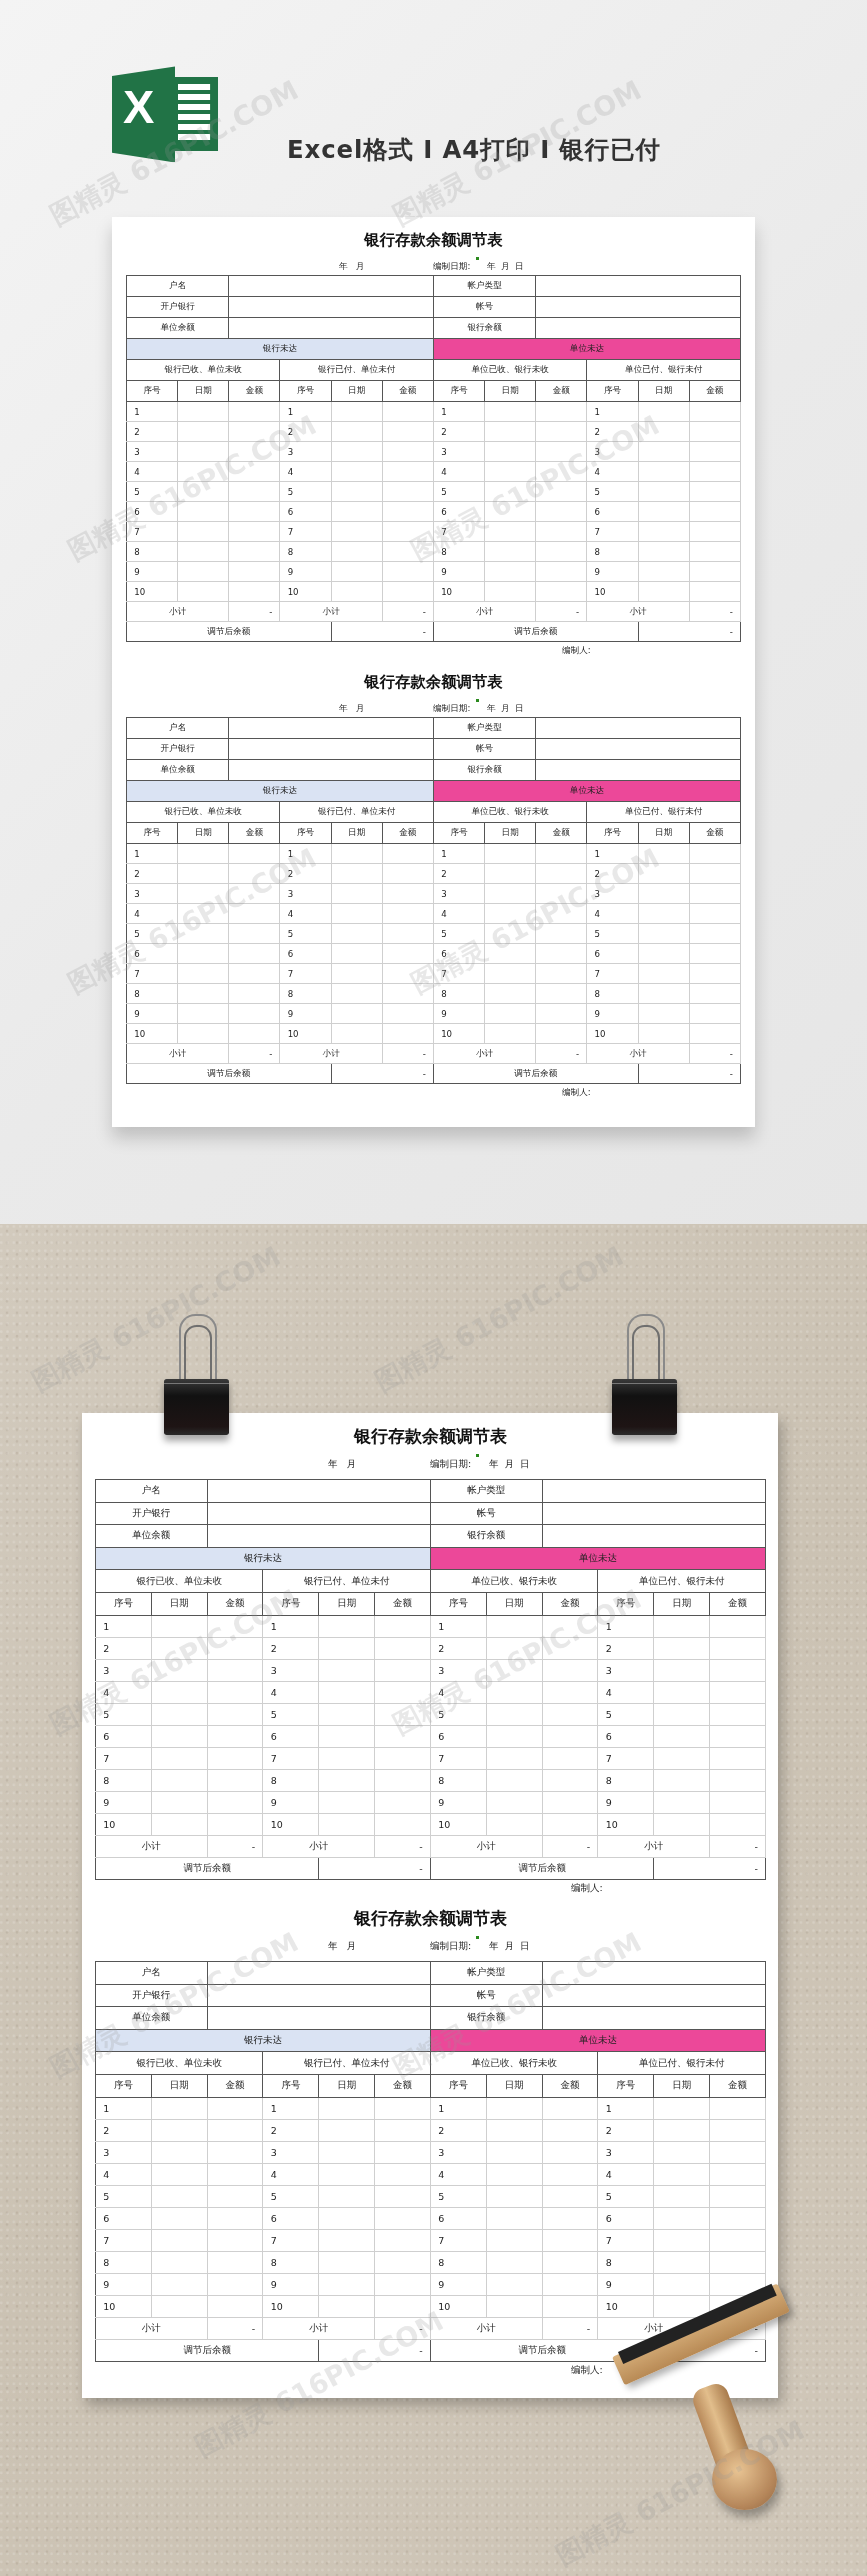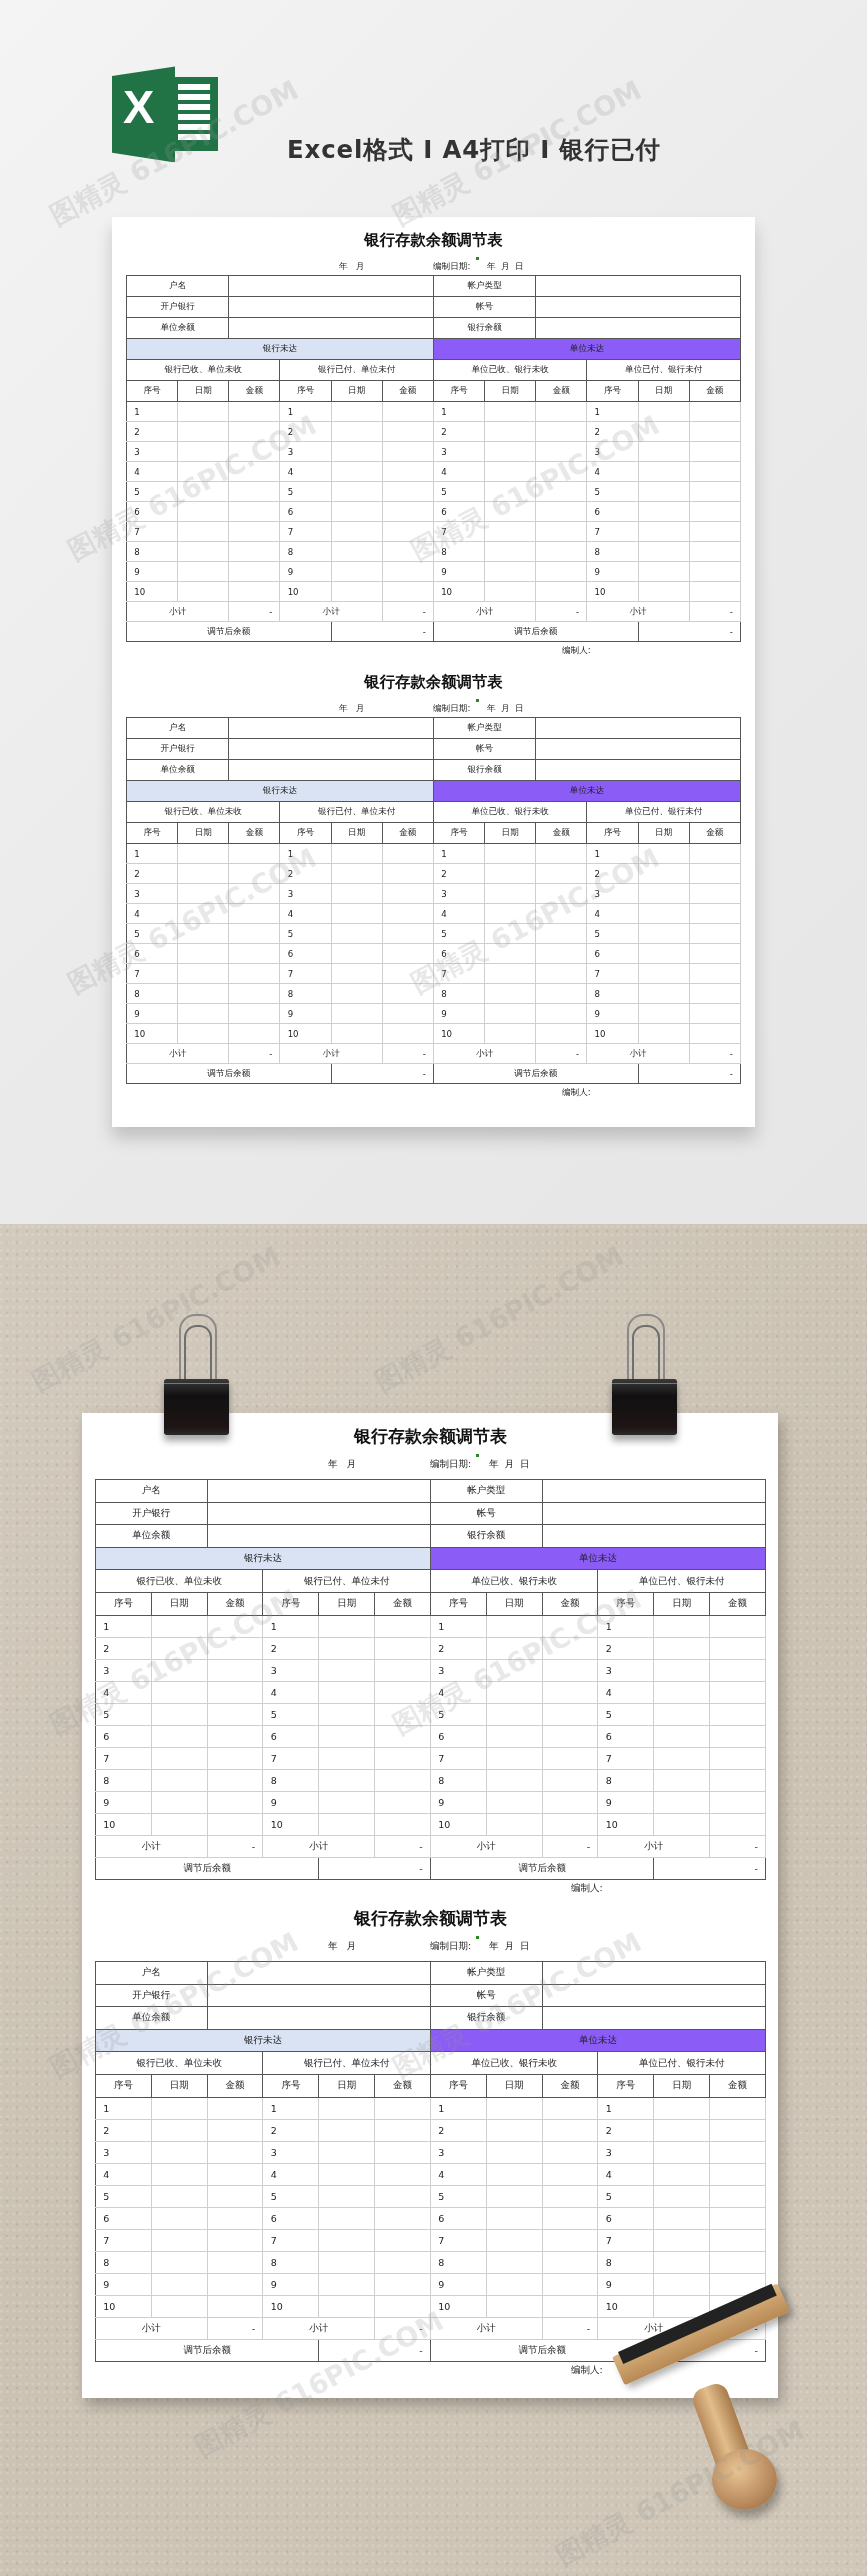--- a/index.html
+++ b/index.html
@@ -65,21 +65,21 @@
 
   table.recon { border-collapse: collapse; table-layout: fixed; width: 100%; color: #222; }
   table.recon td {
     border: 0.9px solid #cfcfcf; text-align: center; padding: 0; overflow: hidden; white-space: nowrap;
   }
   table.recon td.b { border-color: #555; }
   table.recon tr.info td { border-color: #555; }
   table.recon td.l { text-align: left; padding-left: 7.2px; }
   table.recon td.r { text-align: right; padding-right: 7.2px; }
   table.recon td.blue { background: #dae3f3; }
-  table.recon td.peach { background: #8b5cf6; }
+  table.recon td.peach { background: #ec4899; }
   .outer { border: 1.4px solid #555; }
 
   .preparer { position: absolute; color: #222; }
 
   
   .clip { position: absolute; width: 65px; height: 126px; }
   .clip .wire {
     position: absolute; left: 14.5px; top: 0; width: 34px; height: 87px;
     border: 2.7px solid #8a8a8a; border-bottom: none; border-radius: 16.3px 16.3px 0 0;
   }

